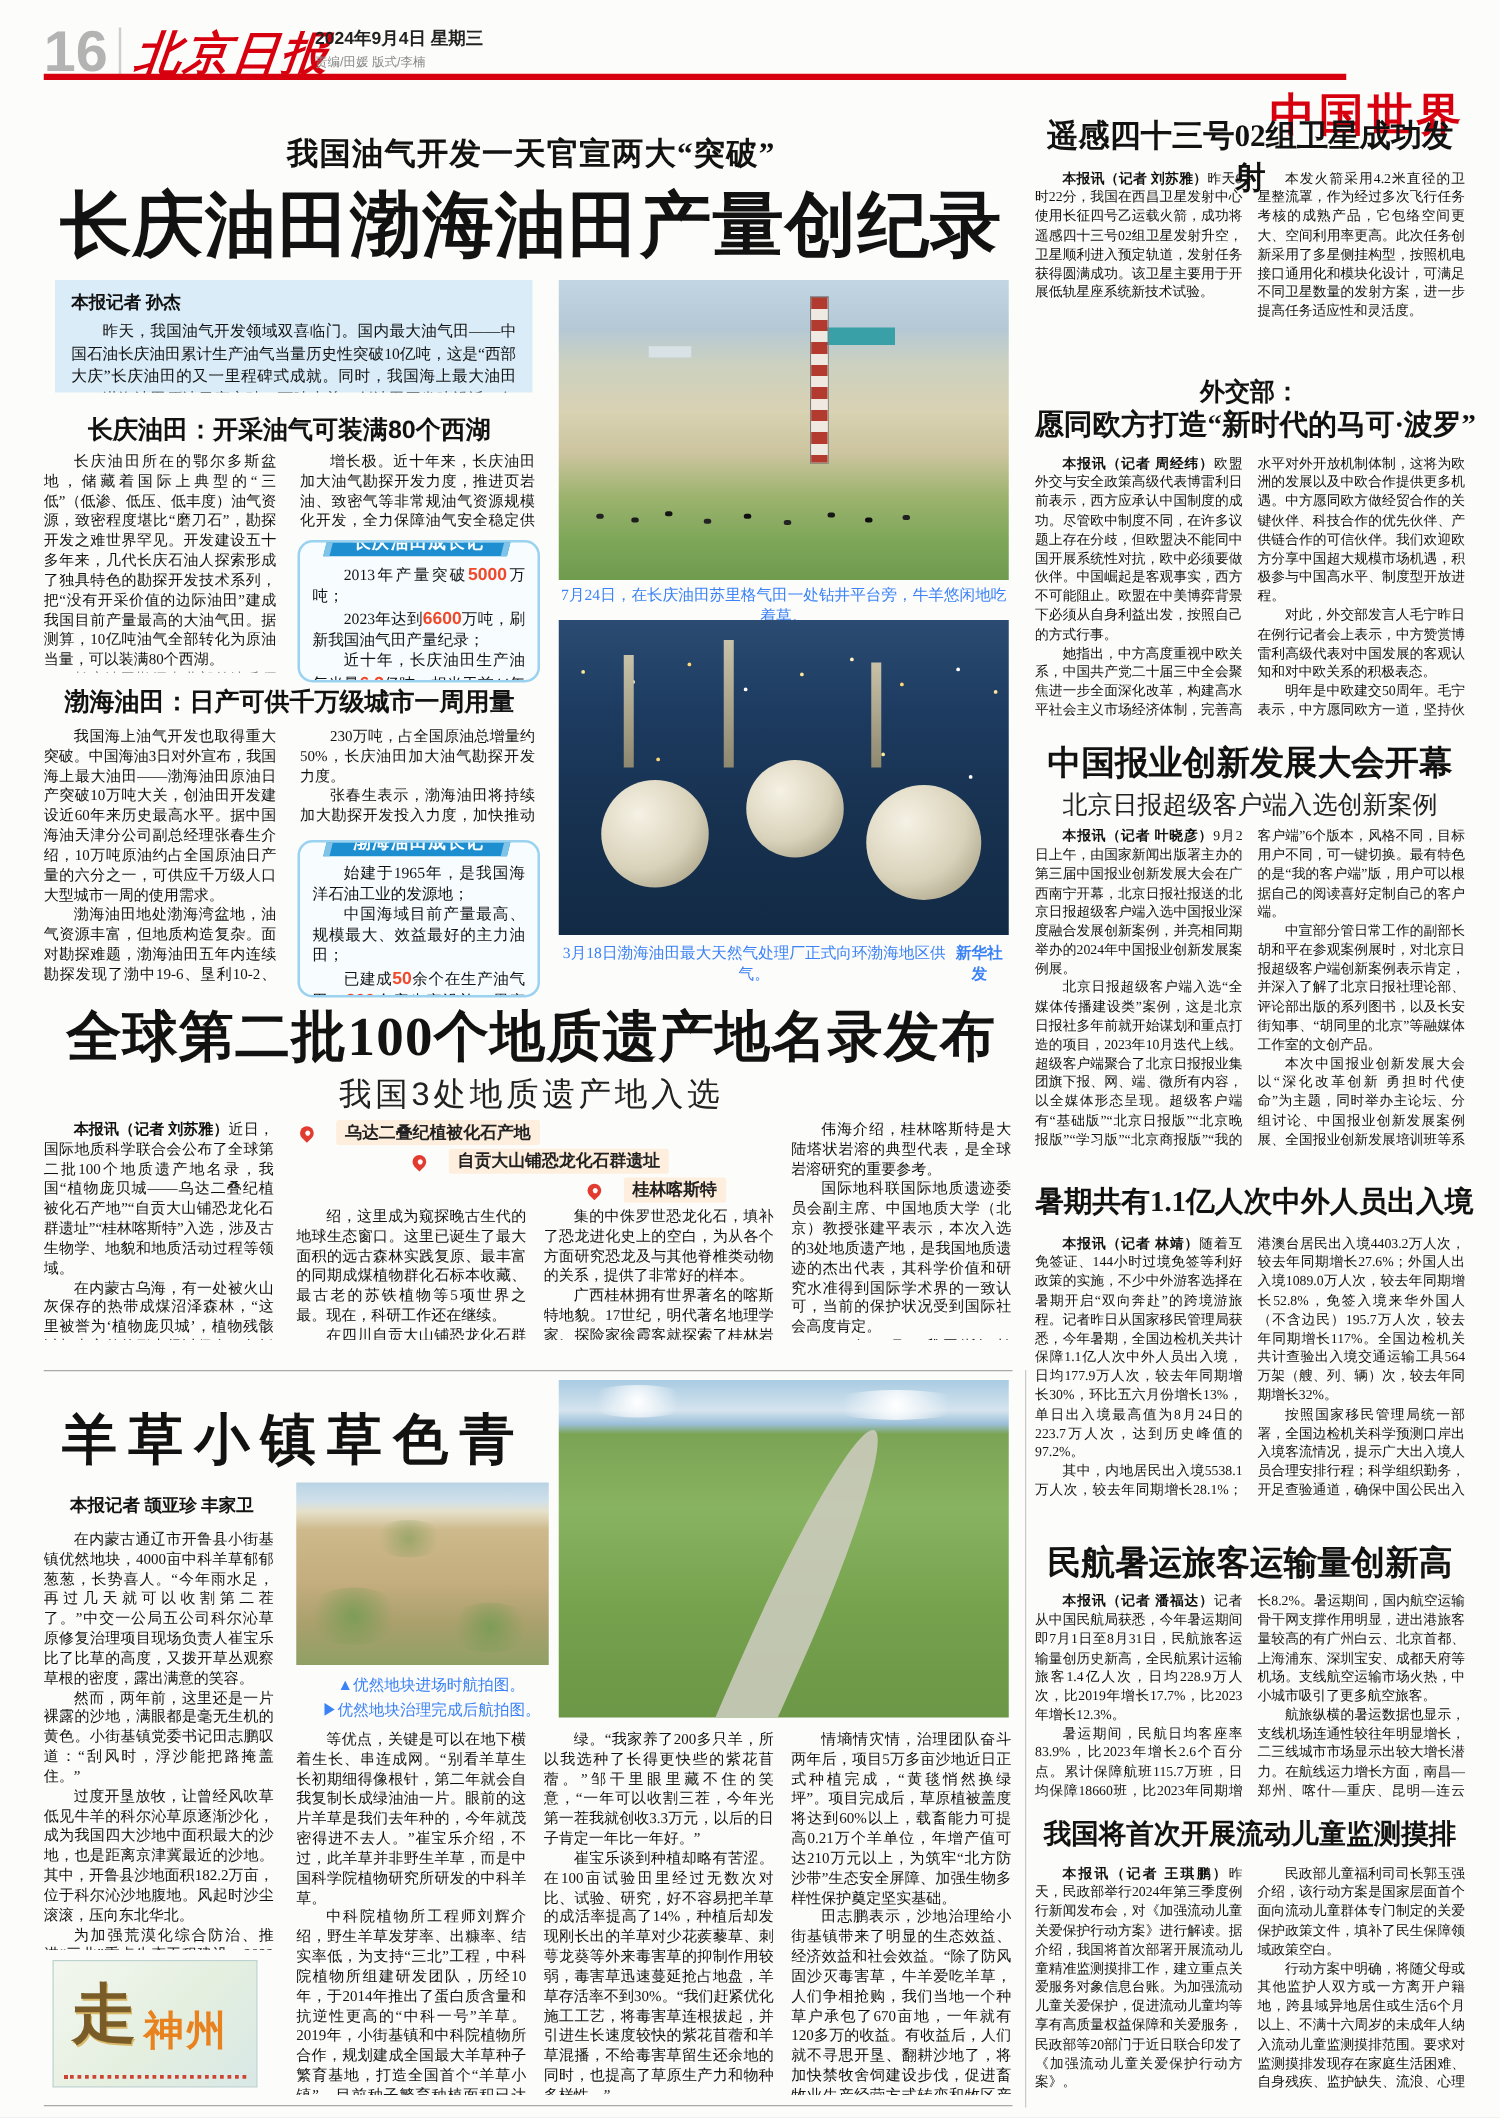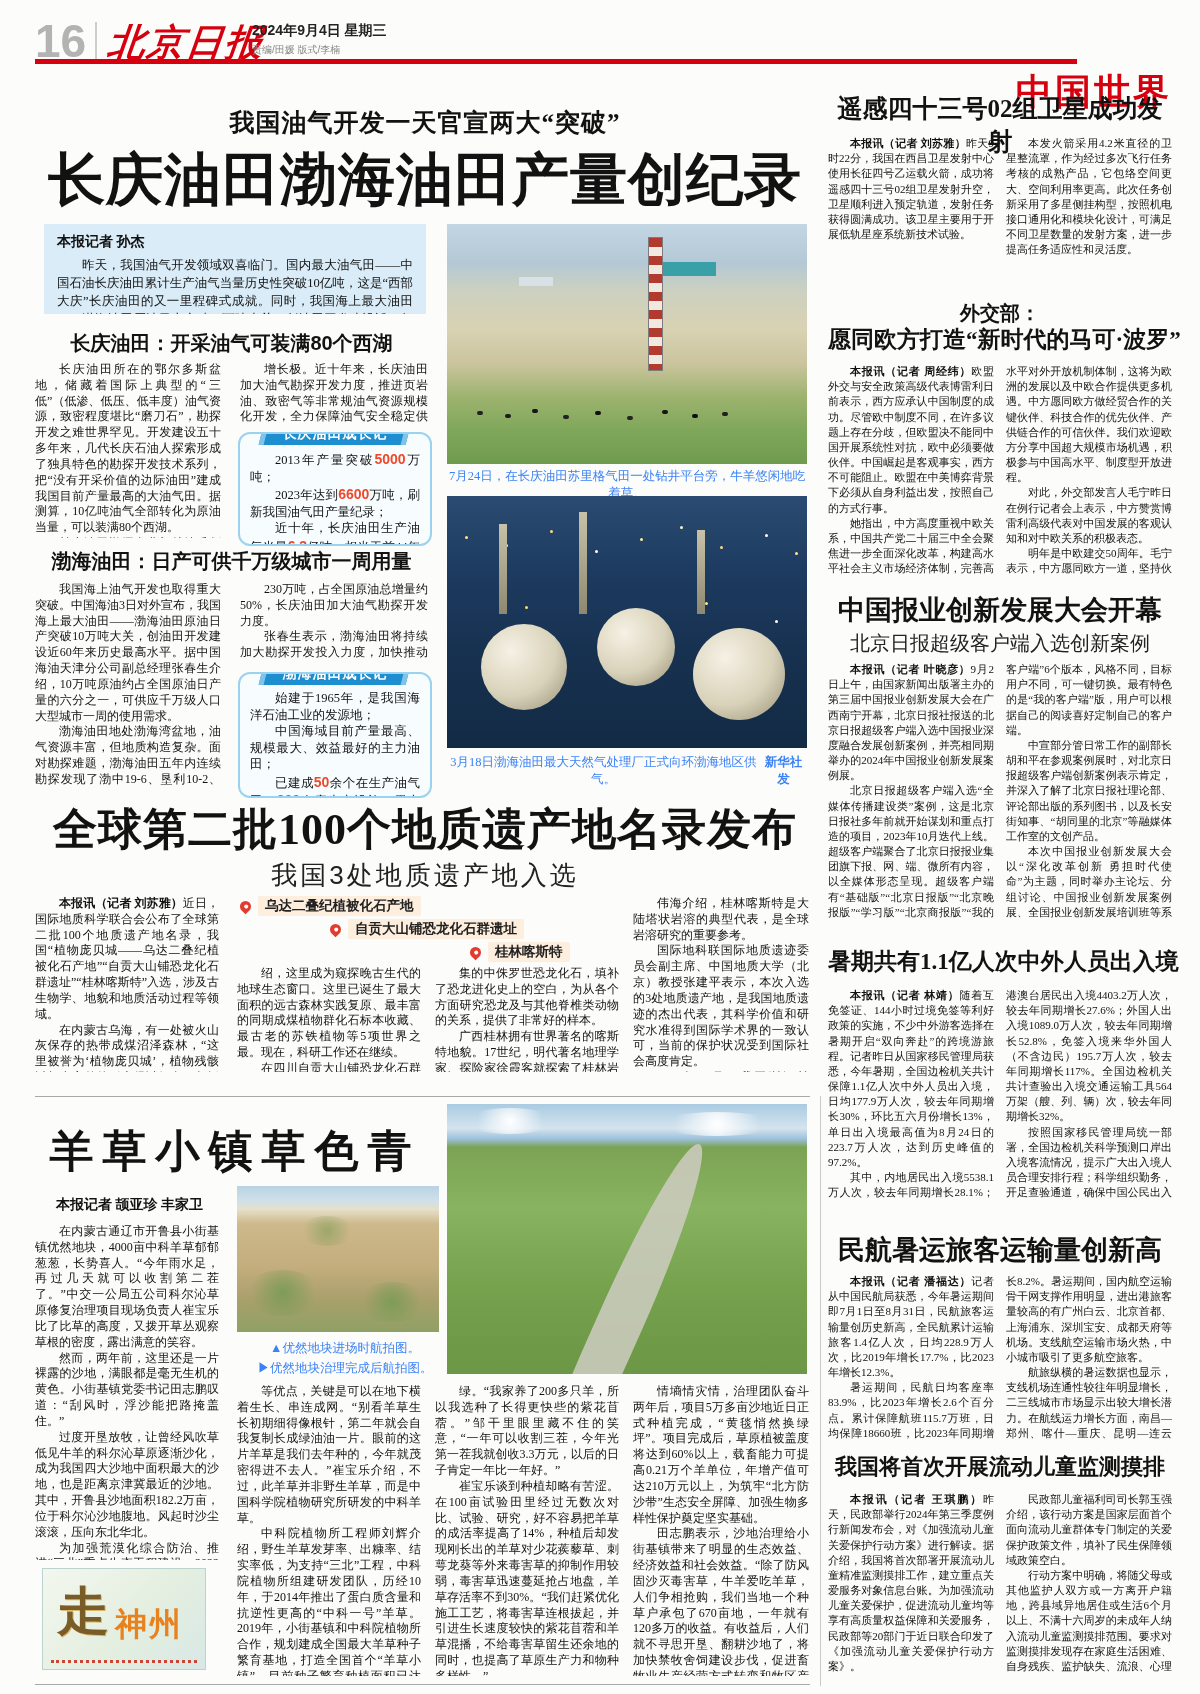--- a/index.html
+++ b/index.html
@@ -39,21 +39,21 @@
   .infobox p{margin:0;text-indent:2em;}
   .ribbon{position:absolute;top:-12px;left:50%;transform:translateX(-50%) skewX(-14deg);
           background:#1d8fd1;color:#fff;padding:2px 16px;border-left:5px solid #7fc3e8;border-right:5px solid #7fc3e8;}
   .ribbon span{display:inline-block;transform:skewX(14deg);font-family:"Liberation Sans",sans-serif;
           font-weight:700;font-size:14px;letter-spacing:1px;white-space:nowrap;}
   .rednum{color:#f0482a;font-weight:700;font-family:"Liberation Sans",sans-serif;font-size:14px;}
   
   .caption{font-size:12.5px;color:#3b82f6;line-height:1.35;text-align:center;}
   .credit{font-weight:700;}
   
-  .pinrow{display:flex;align-items:center;gap:7px;font-family:"Liberation Sans",sans-serif;
+  .pinrow{display:flex;align-items:center;gap:18px;font-family:"Liberation Sans",sans-serif;
           font-weight:700;font-size:13.5px;color:#222;}
   .pin{width:11px;height:11px;background:#e23b30;border-radius:50% 50% 50% 0;
        transform:rotate(-45deg);position:relative;flex:0 0 auto;}
   .pin::after{content:"";position:absolute;left:3.5px;top:3.5px;width:4px;height:4px;background:#fff;border-radius:50%;}
   .pinlabel{background:#fdeedd;padding:1px 7px;border-radius:2px;white-space:nowrap;}
   
   .photo{overflow:hidden;position:absolute;}
   .ph-gasfield{background:linear-gradient(180deg,#c3d6e3 0%,#b4c8d5 16%,#ccd1c0 28%,#d9d2b3 44%,
                #cbc49e 58%,#9db36f 72%,#7fa75a 86%,#6f9b4e 100%);}
   .rig{position:absolute;left:56%;top:6%;width:13px;height:132px;

